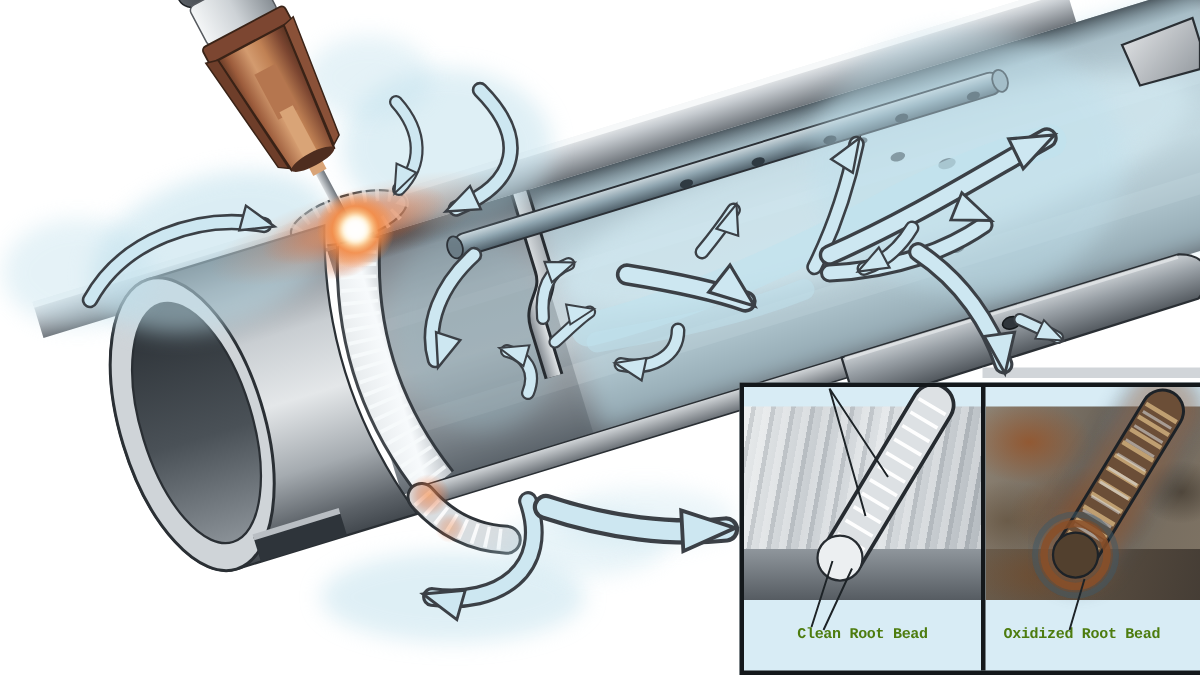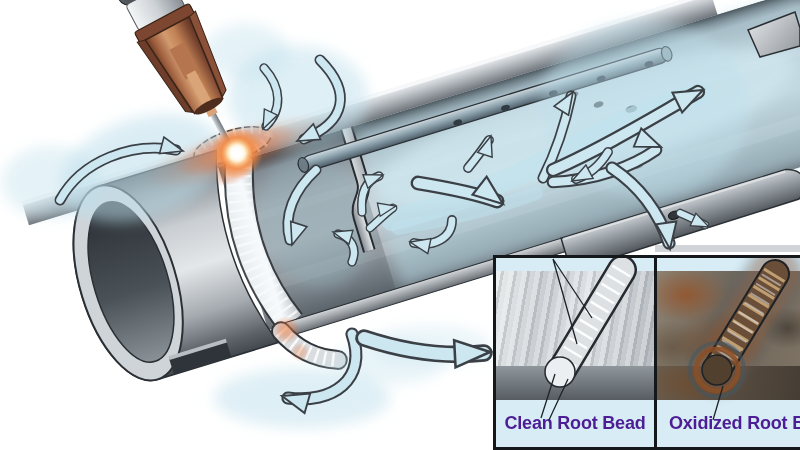--- a/index.html
+++ b/index.html
@@ -25,21 +25,21 @@
      radial-gradient(60px 40px at 20% 25%, rgba(150,82,38,.80), rgba(0,0,0,0) 70%),
      radial-gradient(50px 35px at 75% 15%, rgba(104,118,128,.70), rgba(0,0,0,0) 70%),
      radial-gradient(70px 45px at 45% 75%, rgba(122,70,32,.65), rgba(0,0,0,0) 70%),
      radial-gradient(40px 30px at 90% 60%, rgba(62,54,44,.70), rgba(0,0,0,0) 70%),
      radial-gradient(55px 38px at 10% 80%, rgba(93,74,52,.60), rgba(0,0,0,0) 70%),
      linear-gradient(105deg,#8d8273,#6f675c 45%,#7d7263);}
   .band-ox{background:
      radial-gradient(70px 30px at 30% 50%, rgba(120,72,34,.6), rgba(0,0,0,0) 75%),
      linear-gradient(100deg,#6a5b4a,#453d35);}
   .bead-overlay{position:absolute;left:0;top:0;pointer-events:none;}
-  .panel-label{font-size:18px;font-weight:700;color:#4c1d95;letter-spacing:-.2px;white-space:nowrap;}
+  .panel-label{font-size:10px;font-weight:700;color:#4d7c0f;letter-spacing:-.2px;white-space:nowrap;font-family:Liberation Mono, monospace;}
 </style>
 </head>
 <body>
 
 <div id="canvas">
 
 <svg id="scene" width="800" height="450" viewBox="0 0 800 450">
   <defs>
     <linearGradient id="gShell" gradientUnits="userSpaceOnUse" x1="0" y1="114" x2="0" y2="316">
       <stop offset="0" stop-color="#50565c"></stop>

